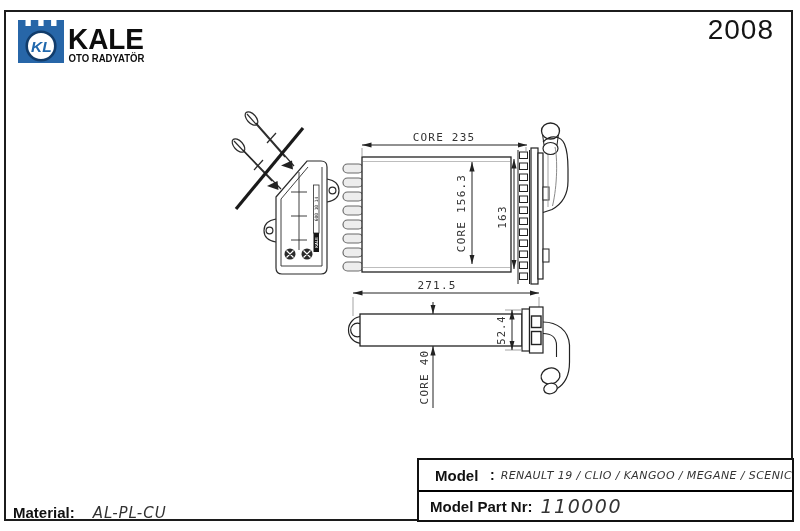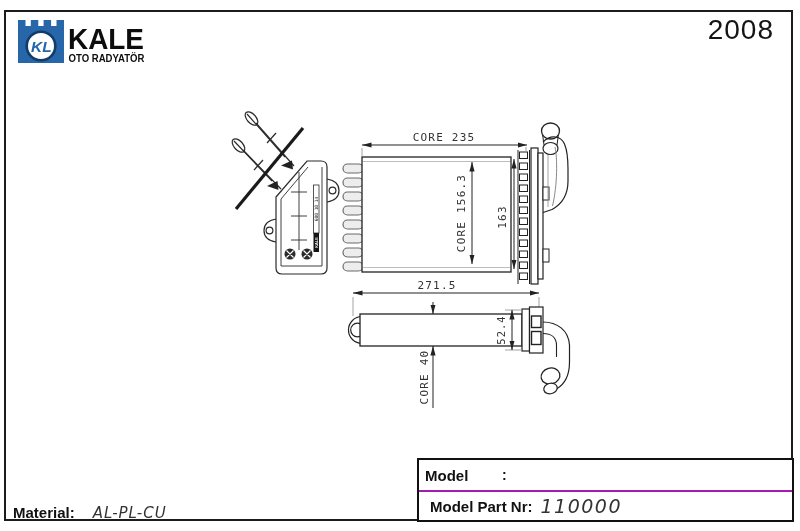--- a/index.html
+++ b/index.html
@@ -3,21 +3,21 @@
 <meta charset="utf-8">
 <style>
   html,body{margin:0;padding:0;background:#fff;}
   body{width:800px;height:531px;position:relative;font-family:"Liberation Sans",sans-serif;overflow:hidden;}
   .page-border{position:absolute;left:4px;top:10px;width:789px;height:511px;border:2px solid #1c1c1c;box-sizing:border-box;}
   .year{position:absolute;top:14px;right:26px;font-size:28px;color:#141414;letter-spacing:1px;font-family:"Liberation Sans",sans-serif;}
   .logo-svg{position:absolute;left:18px;top:13px;}
   .draw-svg{position:absolute;left:0;top:0;}
   
   .info-table{position:absolute;left:417px;top:458px;width:377px;height:64px;box-sizing:border-box;border:2px solid #111;background:#fff;display:flex;flex-direction:column;}
-  .info-row1{flex:1.1;border-bottom:2px solid #a21caf;display:flex;align-items:center;padding-left:6px;}
+  .info-row1{flex:1.1;border-bottom:2px solid #000000;display:flex;align-items:center;padding-left:16px;}
   .info-row2{flex:1;display:flex;align-items:center;padding-left:11px;}
   .lbl{font-weight:bold;font-size:15px;color:#111;}
   .lbl-model{width:77px;}
   .colon{font-weight:bold;font-size:14px;color:#111;width:15px;}
   .val-ital{font-style:italic;color:#333;font-family:"DejaVu Sans",sans-serif;}
   .val-model{font-size:11px;letter-spacing:0.4px;white-space:nowrap;}
   .val-part{font-size:19px;letter-spacing:1.5px;margin-left:8px;}
   .material{position:absolute;left:13px;top:493px;display:flex;align-items:baseline;}
   .material .lbl{font-size:15px;margin-top:11px;}
   .material .val-ital{font-size:15px;letter-spacing:1px;margin-left:18px;}
@@ -182,20 +182,21 @@
       <path d="M512,310 L512,350" stroke-width="1" marker-start="url(#arr)" marker-end="url(#arr)"></path>
       <text class="dimtxt-sm" x="504.5" y="330" text-anchor="middle" transform="rotate(-90 504.5 330)" stroke="none">52.4</text>
     </g>
   </g>
 </svg>
 
 <div class="info-table">
   <div class="info-row1">
     <span class="lbl lbl-model">Model</span>
     <span class="colon">:</span>
+    <span class="val-ital val-model">RENAULT 19 / CLIO / KANGOO / MEGANE / SCENIC</span>
   </div>
   <div class="info-row2">
     <span class="lbl">Model Part Nr:</span>
     <span class="val-ital val-part">110000</span>
   </div>
 </div>
 
 <div class="material">
   <span class="lbl">Material:</span>
   <span class="val-ital">AL-PL-CU</span>

